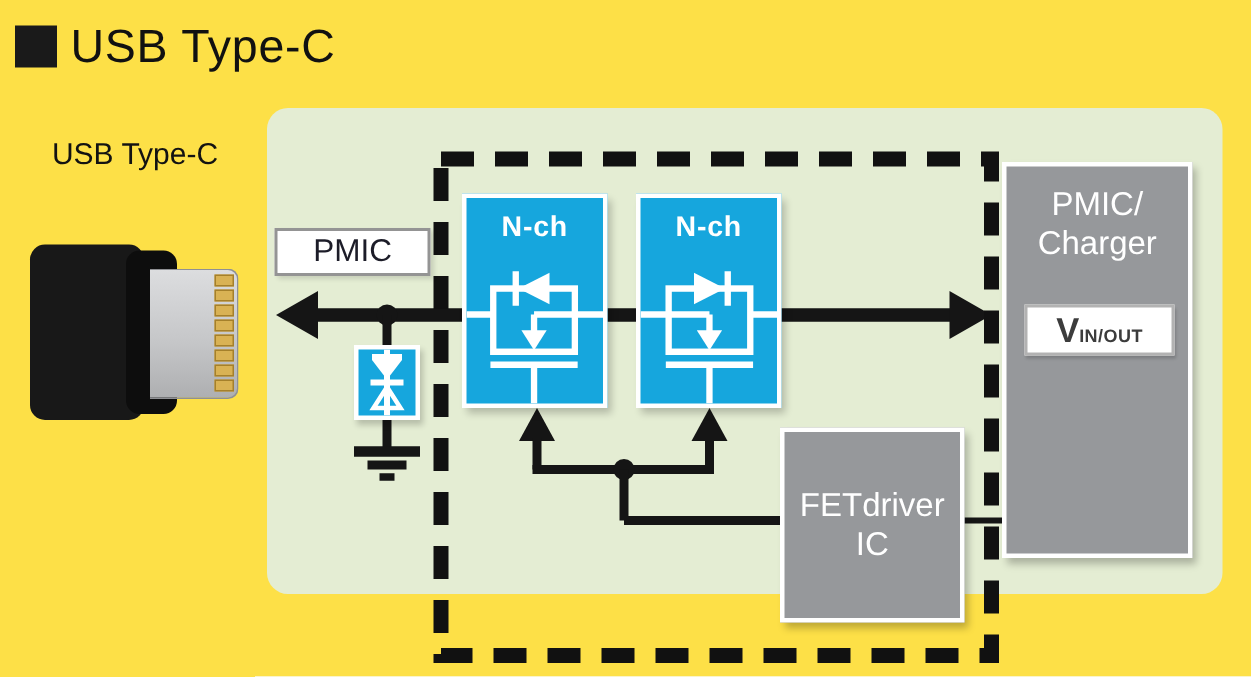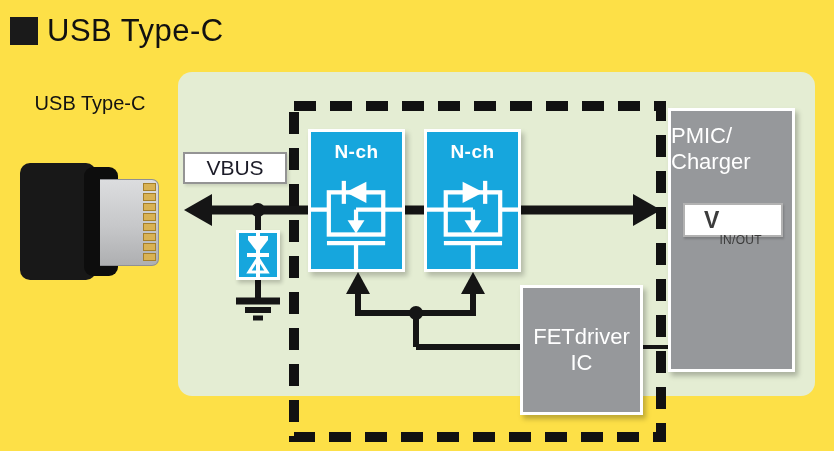--- a/index.html
+++ b/index.html
@@ -47,27 +47,27 @@
   .nch-right{left:424px;}
   .nch-label{position:absolute;top:9px;left:0;width:100%;text-align:center;color:#ffffff;
              font-size:19px;font-weight:bold;letter-spacing:0.5px;}
   .nch svg{position:absolute;left:0;top:0;width:100%;height:100%;}
 
   
   .grayblock{background:var(--box-gray,#96989b);border:3px solid #ffffff;box-sizing:border-box;
              box-shadow:3px 4px 5px rgba(0,0,0,0.25);color:#ffffff;position:absolute;}
   .fetdriver{left:520px;top:285px;width:123px;height:130px;display:flex;flex-direction:column;
              justify-content:center;align-items:center;font-size:22px;line-height:1.18;text-align:right;}
-  .pmic{left:668px;top:108px;width:127px;height:264px;font-size:22px;line-height:1.18;text-align:left;}
+  .pmic{left:668px;top:108px;width:127px;height:264px;font-size:22px;line-height:1.18;text-align:center;}
   .pmic-title{margin-top:12px;}
   .vinout{position:absolute;left:12px;top:92px;width:100px;height:34px;background:#ffffff;
           border:2px solid #b2b2b2;box-sizing:border-box;display:flex;align-items:baseline;justify-content:center;
           color:#3c3c3c;box-shadow:1px 2px 2px rgba(0,0,0,0.18);}
   .vinout-main{font-size:23px;font-weight:bold;line-height:30px;}
-  .vinout-sub{font-size:12px;font-weight:normal;letter-spacing:0.3px;position:relative;top:16px;}
+  .vinout-sub{font-size:12px;font-weight:bold;letter-spacing:0.3px;position:relative;top:0px;}
 </style>
 </head>
 <body>
 
 <div class="canvas">
 
   <div class="title">
     <span class="title-square"></span>
     <span class="title-text">USB Type-C</span>
   </div>
@@ -117,21 +117,21 @@
       <line x1="416" y1="313" x2="416" y2="347" stroke-width="6"></line>
       <line x1="416" y1="347" x2="522" y2="347" stroke-width="6"></line>
 
       <line x1="641" y1="347" x2="670" y2="347" stroke-width="4"></line>
 
       <rect x="294" y="106" width="367" height="331" fill="none" stroke="#111111" stroke-width="10" stroke-dasharray="22 14"></rect>
     </g>
   </svg>
 
   <div class="vbus">
-    <span>VBUS</span>
+    <span>PMIC</span>
   </div>
 
   <div class="esd">
     <svg viewBox="0 0 38 44" preserveAspectRatio="none">
       <g stroke="#ffffff" fill="#ffffff">
         <line x1="19" y1="0" x2="19" y2="44" stroke-width="4"></line>
         <line x1="9" y1="5" x2="29" y2="5" stroke-width="4"></line>
         <polygon points="9,7 29,7 19,20" stroke="none"></polygon>
         <line x1="8" y1="22" x2="30" y2="22" stroke-width="4"></line>
         <polygon points="19,25 10,39 28,39" fill="none" stroke-width="3"></polygon>

